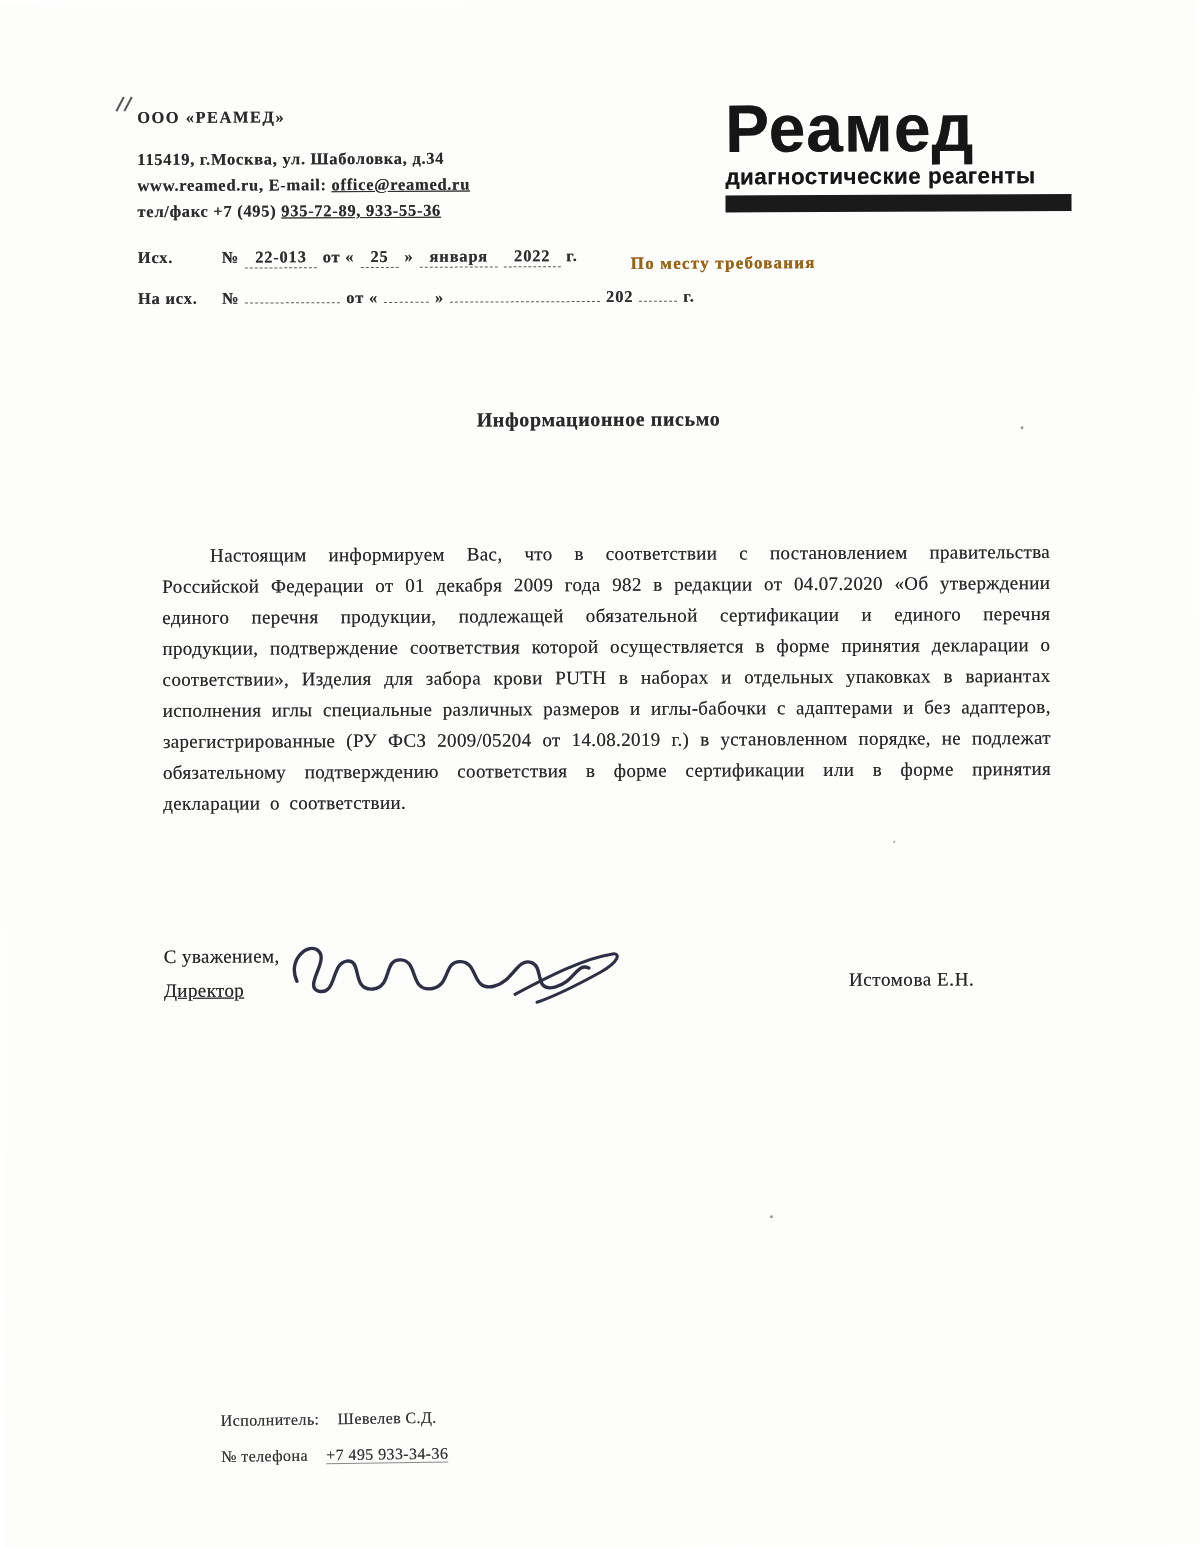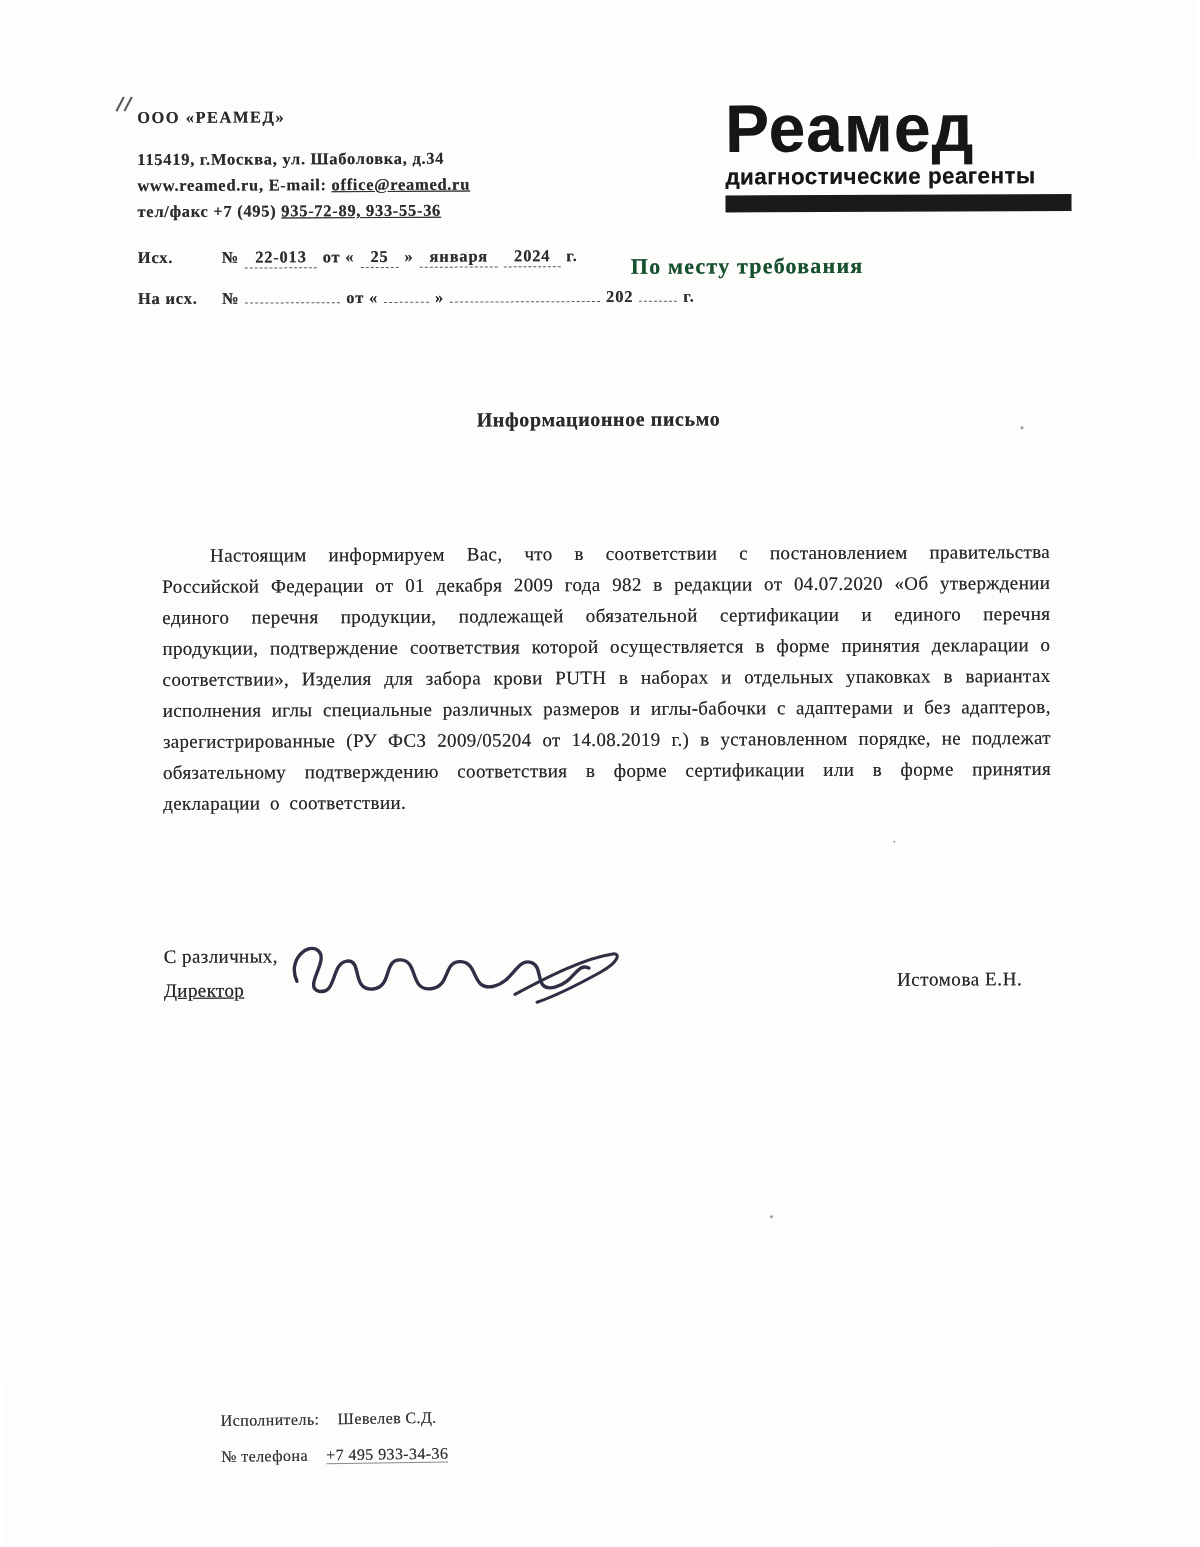--- a/index.html
+++ b/index.html
@@ -66,21 +66,21 @@
     padding:0 10px; 
   }
   .blank {
     display:inline-block; border-bottom:1.4px dashed #5a5a5a; height:1em;
   }
   .blank.w95 { width:95px; } .blank.w45 { width:45px; }
   .blank.w150 { width:150px; } .blank.w38 { width:38px; }
 
   .recipient {
     position:absolute; left:633px; top:254px;
-    font-weight:700; font-size:22px; letter-spacing:1.2px; color:#14532d;
+    font-weight:700; font-size:17px; letter-spacing:1.2px; color:#a16207;
   }
 
   
   .doc-title {
     position:absolute; left:0; top:408px; width:100%;
     text-align:center; font-weight:700; font-size:20px; letter-spacing:0.6px;
     color:#2a2a2a;
   }
 
   
@@ -89,21 +89,21 @@
     font-size:19px; line-height:31px;
     text-align:justify; text-indent:48px;
     word-spacing:4.5px; letter-spacing:0.35px;
     color:#272727;
   }
 
   
   .closing  { position:absolute; left:163px; top:944px; font-size:19px; letter-spacing:0.4px; }
   .position { position:absolute; left:163px; top:978px; font-size:19px; letter-spacing:0.4px;text-decoration:underline; }
   .sig-wrap { position:absolute; left:268px; top:928px; width:370px; height:90px; }
-  .sig-name { position:absolute; left:896px; top:970px; font-size:19px; letter-spacing:0.6px; }
+  .sig-name { position:absolute; left:848px; top:970px; font-size:19px; letter-spacing:0.6px; }
 
   
   .footer {
     position:absolute; left:218px; top:1400px;
     font-size:16px; line-height:36px; letter-spacing:0.4px;
     color:#333; transform:rotate(-0.6deg);
   }
   .footer .row span { margin-right:14px; }
   .footer .phone-value { border-bottom:1px solid #8a8a8a; }
 </style>
@@ -141,21 +141,21 @@
 
   <div class="refs ink">
     <div class="ref-row">
       <span class="ref-label">Исх.</span>
       <span>№</span>
       <span class="fill">22-013</span>
       <span>от «</span>
       <span class="fill">25</span>
       <span>»</span>
       <span class="fill">января</span>
-      <span class="fill">2024</span>
+      <span class="fill">2022</span>
       <span>г.</span>
     </div>
     <div class="ref-row">
       <span class="ref-label">На исх.</span>
       <span>№</span>
       <span class="blank w95"></span>
       <span>от «</span>
       <span class="blank w45"></span>
       <span>»</span>
       <span class="blank w150"></span>
@@ -164,21 +164,21 @@
       <span>г.</span>
     </div>
   </div>
 
   <div class="recipient ink">По месту требования</div>
 
   <div class="doc-title ink">Информационное письмо</div>
 
   <div class="body-text ink">Настоящим информируем Вас, что в соответствии с постановлением правительства Российской Федерации от 01 декабря 2009 года 982 в редакции от 04.07.2020 «Об утверждении единого перечня продукции, подлежащей обязательной сертификации и единого перечня продукции, подтверждение соответствия которой осуществляется в форме принятия декларации о соответствии», Изделия для забора крови PUTH в наборах и отдельных упаковках в вариантах исполнения иглы специальные различных размеров и иглы-бабочки с адаптерами и без адаптеров, зарегистрированные (РУ ФСЗ 2009/05204 от 14.08.2019 г.) в установленном порядке, не подлежат обязательному подтверждению соответствия в форме сертификации или в форме принятия декларации о соответствии.</div>
 
-  <div class="closing ink">С различных,</div>
+  <div class="closing ink">С уважением,</div>
   <div class="position ink">Директор</div>
 
   <div class="sig-wrap">
     <svg width="370" height="90" viewBox="0 0 370 90">
       <path d="M28,52 C18,30 40,12 50,22 C60,32 34,58 50,62 C68,66 62,34 78,32
                C94,30 82,62 104,60 C124,58 114,30 132,31 C150,32 140,62 162,60
                C182,58 174,32 192,33 C210,34 202,62 224,58 C244,54 248,30 262,34
                C276,38 264,64 286,59 C306,54 308,34 320,40" stroke="#2e2e44" stroke-width="3.4" fill="none" stroke-linecap="round"></path>
       <path d="M246,66 C280,48 316,30 344,26 C352,25 350,34 332,44 C310,56 286,68 268,74" stroke="#2e2e44" stroke-width="3" fill="none" stroke-linecap="round"></path>
     </svg>

